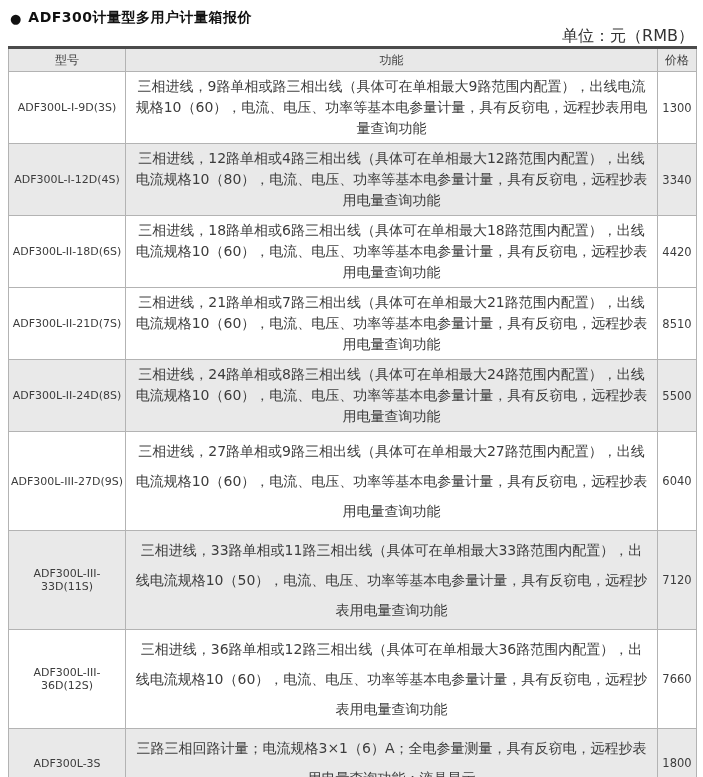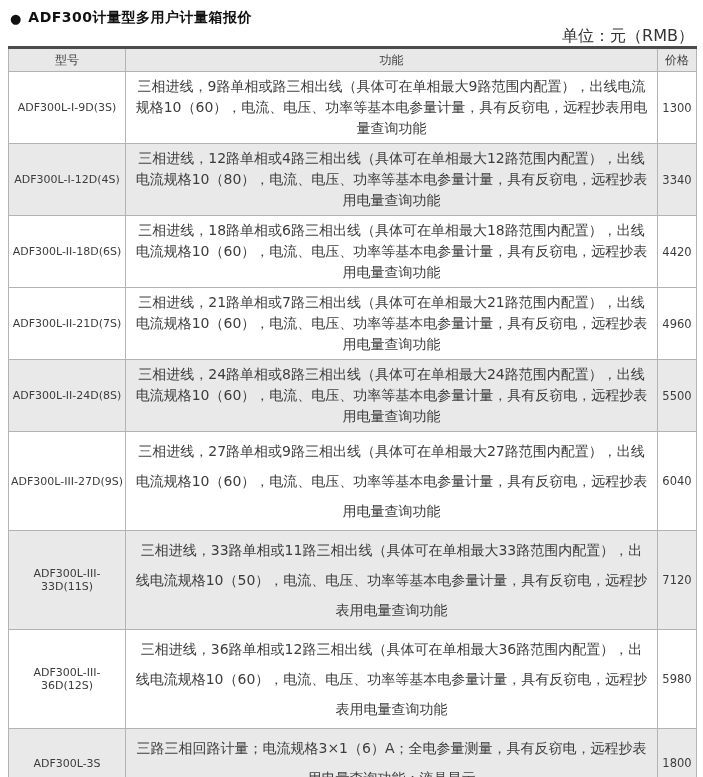--- a/index.html
+++ b/index.html
@@ -125,21 +125,21 @@
 
   <tr>
     <td class="model">ADF300L-II-18D(6S)</td>
     <td class="func">三相进线，18路单相或6路三相出线（具体可在单相最大18路范围内配置），出线电流规格10（60），电流、电压、功率等基本电参量计量，具有反窃电，远程抄表用电量查询功能</td>
     <td class="price">4420</td>
   </tr>
 
   <tr>
     <td class="model">ADF300L-II-21D(7S)</td>
     <td class="func">三相进线，21路单相或7路三相出线（具体可在单相最大21路范围内配置），出线电流规格10（60），电流、电压、功率等基本电参量计量，具有反窃电，远程抄表用电量查询功能</td>
-    <td class="price">4960</td>
+    <td class="price">8510</td>
   </tr>
 
   <tr>
     <td class="model">ADF300L-II-24D(8S)</td>
     <td class="func">三相进线，24路单相或8路三相出线（具体可在单相最大24路范围内配置），出线电流规格10（60），电流、电压、功率等基本电参量计量，具有反窃电，远程抄表用电量查询功能</td>
     <td class="price">5500</td>
   </tr>
 
   <tr>
     <td class="model">ADF300L-III-27D(9S)</td>
@@ -150,21 +150,21 @@
 
   <tr>
     <td class="model">ADF300L-III-33D(11S)</td>
     <td class="func">三相进线，33路单相或11路三相出线（具体可在单相最大33路范围内配置），出线电流规格10（50），电流、电压、功率等基本电参量计量，具有反窃电，远程抄表用电量查询功能</td>
     <td class="price">7120</td>
   </tr>
 
   <tr>
     <td class="model">ADF300L-III-36D(12S)</td>
     <td class="func">三相进线，36路单相或12路三相出线（具体可在单相最大36路范围内配置），出线电流规格10（60），电流、电压、功率等基本电参量计量，具有反窃电，远程抄表用电量查询功能</td>
-    <td class="price">5980</td>
+    <td class="price">7660</td>
   </tr>
 
   <tr>
     <td class="model">ADF300L-3S</td>
     <td class="func">三路三相回路计量；电流规格3×1（6）A；全电参量测量，具有反窃电，远程抄表用电量查询功能；液晶显示</td>
     <td class="price">1800</td>
   </tr>
 
   <tr>
     <td class="model">ADF300L-4S</td>

